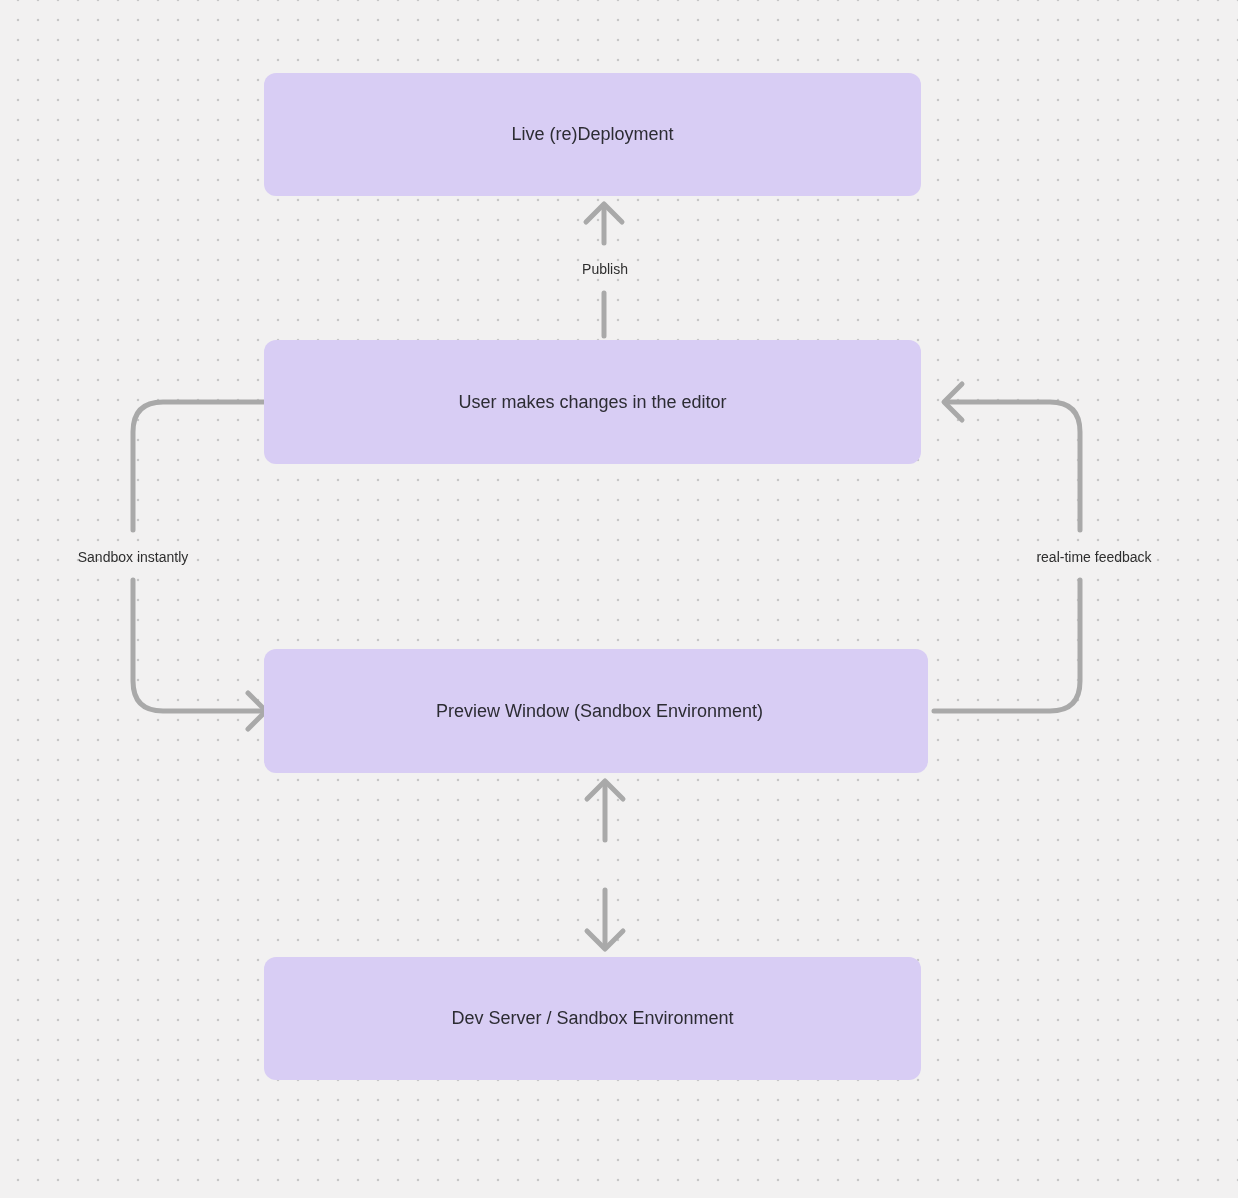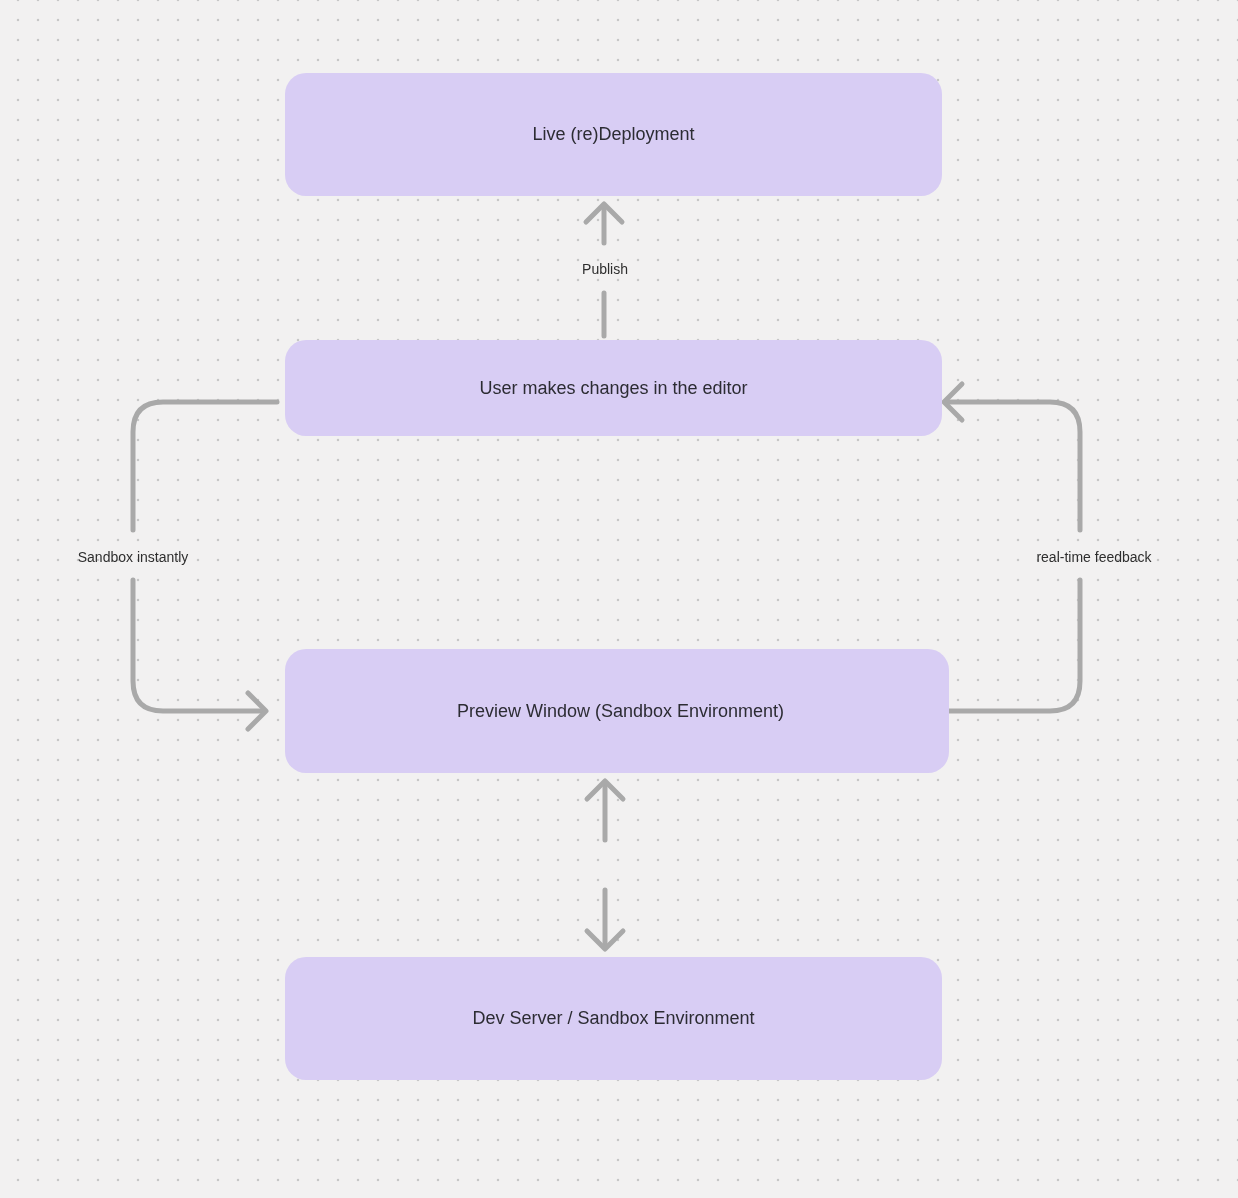--- a/index.html
+++ b/index.html
@@ -12,33 +12,33 @@
     height: 1198px;
     background-color: var(--bg, #f2f1f1);
     background-image: radial-gradient(circle, var(--dot, #c7c7c7) 1.4px, transparent 1.6px);
     background-size: 20px 20px;
     background-position: 8px 10px;
     overflow: hidden;
     font-family: "Liberation Sans", "DejaVu Sans", sans-serif;
   }
   .node {
     position: absolute;
-    left: 285px;
+    left: 264px;
     width: 657px;
-    border-radius: 21px;
+    border-radius: 12px;
     background: var(--node-fill, #d8cdf4);
     display: flex;
     align-items: center;
     justify-content: center;
     font-size: 18px;
     color: var(--node-text, #2c2c33);
     text-align: center;
   }
   .node-1 { top: 73px;  height: 123px; }
-  .node-2 { top: 340px; height: 96px; }
+  .node-2 { top: 340px; height: 124px; }
   .node-3 { top: 649px; height: 124px; padding-left: 7px; }
   .node-4 { top: 957px; height: 123px; }
   .edges-layer {
     position: absolute;
     top: 0; left: 0;
     width: 1238px;
     height: 1198px;
     pointer-events: none;
   }
   .edge {

